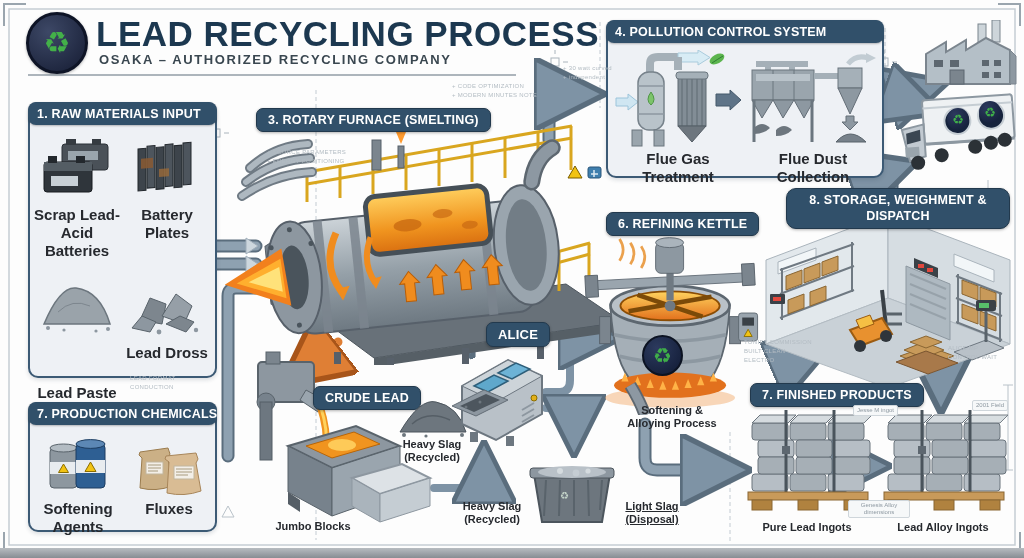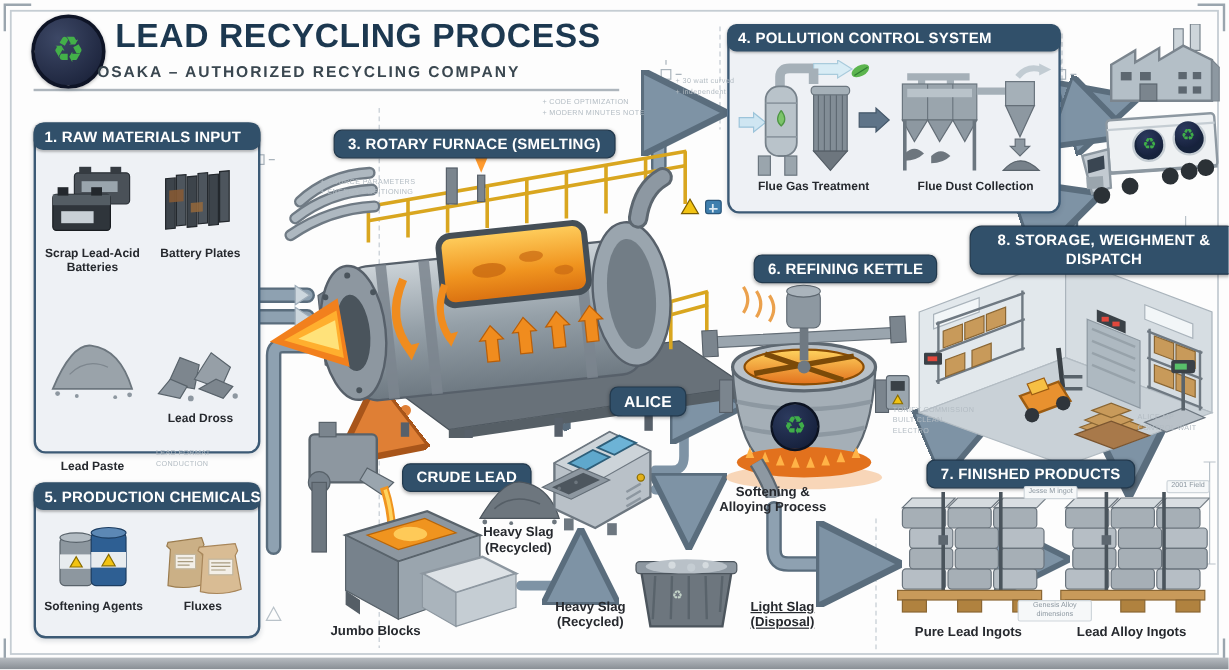--- a/index.html
+++ b/index.html
@@ -5,34 +5,34 @@
   html,body{margin:0;padding:0;background:#fff;}
   #canvas{position:relative;width:1024px;height:558px;background:#fdfdfd;overflow:hidden;
           font-family:"Liberation Sans",sans-serif;}
   .abs{position:absolute;}
   svg{display:block;}
   
   .logo{width:56px;height:56px;border-radius:50%;
         background:radial-gradient(circle at 35% 30%, #3d4866, #151c33);
         border:3px solid #0e1426;display:flex;align-items:center;justify-content:center;
         color:#43b049;font-size:30px;line-height:1;box-shadow:0 1px 3px rgba(0,0,0,.3);}
-  .title{font-size:28px;font-weight:800;color:#1c3850;letter-spacing:.5px;white-space:nowrap;}
+  .title{font-size:35px;font-weight:800;color:#1c3850;letter-spacing:.5px;white-space:nowrap;}
   .subtitle{font-size:13px;font-weight:600;color:#3a4750;letter-spacing:1.6px;white-space:nowrap;}
   .rule{height:2px;background:#6b7a86;opacity:.55;}
   
   .box{background:#eef1f5;border:2px solid #3c5a75;border-radius:10px;
        box-shadow:0 2px 4px rgba(20,40,60,.15);}
   .bar{position:absolute;top:-2px;left:-2px;right:-2px;background:#31506a;color:#fff;
        border-radius:8px;padding:5px 9px 4px;font-size:12.5px;font-weight:700;
        letter-spacing:.2px;white-space:nowrap;box-shadow:0 1px 2px rgba(0,0,0,.25);}
   .badge{background:#31506a;color:#fff;font-size:12.5px;font-weight:700;padding:4px 11px;
          border-radius:7px;border:1px solid #22394d;letter-spacing:.2px;white-space:nowrap;
-         box-shadow:0 1px 3px rgba(0,0,0,.3);margin-left:22px;}
+         box-shadow:0 1px 3px rgba(0,0,0,.3);}
   .badge.wrap{white-space:normal;text-align:center;border-radius:10px;line-height:1.25;}
-  .cap{font-size:10px;font-weight:700;color:#26292e;text-align:center;line-height:1.2;}
+  .cap{font-size:15px;font-weight:700;color:#26292e;text-align:center;line-height:1.2;}
   .cap.big{font-size:11px;}
   
   .recyc{border-radius:50%;background:radial-gradient(circle at 35% 30%, #2c3a5e, #101a33);
          display:flex;align-items:center;justify-content:center;color:#3fae49;}
   
   .ann{font-size:6px;color:#b3bcc3;letter-spacing:.3px;line-height:1.5;white-space:nowrap;}
   .tag{font-size:6px;color:#8d98a1;background:#f6f8f9;border:1px solid #cfd6db;
        border-radius:2px;padding:1px 3px;line-height:1.2;text-align:center;}
   .strip{background:linear-gradient(#b7bcc1,#878d93);}
 </style>
@@ -125,21 +125,21 @@
       <polygon points="568,178 575,166 582,178" fill="#f2c313" stroke="#7a5c00" stroke-width="1"></polygon>
       <rect x="588" y="167" width="13" height="11" rx="2" fill="#3f7fae" stroke="#2a567a"></rect>
       <path d="M591,174 h7 M594,170 v7" stroke="#dce9f2" stroke-width="1.5"></path>
     </g>
   </svg>
 
   <div class="abs logo" style="left:26px;top:12px;">
     <span>♻</span>
   </div>
   <div class="abs title" style="left:96px;top:14px;">LEAD RECYCLING PROCESS</div>
-  <div class="abs subtitle" style="left:81px;top:52px;">OSAKA – AUTHORIZED RECYCLING COMPANY</div>
+  <div class="abs subtitle" style="left:99px;top:52px;">OSAKA – AUTHORIZED RECYCLING COMPANY</div>
   <div class="abs rule" style="left:28px;top:74px;width:488px;"></div>
 
   <div class="abs box" style="left:28px;top:102px;width:185px;height:272px;">
     <div class="bar">1. RAW MATERIALS INPUT</div>
     <svg class="abs" style="left:8px;top:32px;" width="80" height="64" viewBox="0 0 80 64">
       <rect x="24" y="8" width="46" height="26" rx="3" fill="#4a5158" stroke="#2a3036"></rect>
       <rect x="28" y="3" width="10" height="6" fill="#353b41"></rect>
         <rect x="54" y="3" width="9" height="6" fill="#353b41"></rect>
       <rect x="30" y="15" width="30" height="9" fill="#9aa5ad"></rect>
       <rect x="6" y="26" width="48" height="30" rx="3" fill="#2f353b" stroke="#191d21"></rect>
@@ -176,21 +176,21 @@
       <polygon points="6,56 16,44 30,50 24,60" fill="#8d97a0" stroke="#59636b"></polygon>
       <polygon points="40,52 54,44 68,50 60,60" fill="#7d868e" stroke="#59636b"></polygon>
       <circle cx="33" cy="60" r="2.4" fill="#8d97a0"></circle>
         <circle cx="70" cy="58" r="2.2" fill="#8d97a0"></circle>
     </svg>
     <div class="abs cap" style="left:2px;top:240px;width:90px;margin-top:40px;">Lead Paste</div>
     <div class="abs cap" style="left:92px;top:240px;width:90px;">Lead Dross</div>
   </div>
 
   <div class="abs box" style="left:28px;top:402px;width:185px;height:126px;">
-    <div class="bar">5. PRODUCTION CHEMICALS</div>
+    <div class="bar">7. PRODUCTION CHEMICALS</div>
     <svg class="abs" style="left:10px;top:30px;" width="84" height="62" viewBox="0 0 84 62">
       <rect x="10" y="14" width="27" height="40" rx="4" fill="#8d979f" stroke="#59636b"></rect>
       <ellipse cx="23.5" cy="14" rx="13.5" ry="4" fill="#b3bcc3" stroke="#59636b"></ellipse>
       <rect x="10" y="28" width="27" height="12" fill="#e8ecef"></rect>
       <polygon points="23.5,30 28.5,38.5 18.5,38.5" fill="#f2c313" stroke="#8a6d00"></polygon>
       <rect x="36" y="10" width="29" height="44" rx="4" fill="#2e5f93" stroke="#1c3d61"></rect>
       <ellipse cx="50.5" cy="10" rx="14.5" ry="4.4" fill="#5c88b5" stroke="#1c3d61"></ellipse>
       <rect x="36" y="26" width="29" height="13" fill="#e8ecef"></rect>
       <polygon points="50.5,28 56,37.5 45,37.5" fill="#f2c313" stroke="#8a6d00"></polygon>
     </svg>
@@ -381,21 +381,21 @@
     <rect x="178" y="92" width="21" height="31" rx="3" fill="#9aa5ae" stroke="#5d6770"></rect>
     <rect x="182" y="97" width="13" height="9" fill="#3a4147"></rect>
     <polygon points="188.5,110 193,118 184,118" fill="#f2c313" stroke="#8a6d00"></polygon>
     <path d="M58,172 Q70,192 74,205" stroke="#5d6770" stroke-width="14" fill="none"></path>
     <path d="M58,172 Q70,192 74,205" stroke="#8d98a2" stroke-width="10" fill="none"></path>
   </svg>
   <div class="abs badge" style="left:606px;top:212px;">6. REFINING KETTLE</div>
   <div class="abs recyc" style="left:642px;top:335px;width:37px;height:37px;font-size:21px;border:2px solid #0c1322;">
     <span>♻</span>
   </div>
-  <div class="abs cap big" style="left:596px;top:404px;width:96px;text-align:center;">Softening &amp; Alloying Process</div>
+  <div class="abs cap big" style="left:624px;top:404px;width:96px;text-align:center;">Softening &amp; Alloying Process</div>
 
   <svg class="abs" style="left:244px;top:350px;" width="190" height="182" viewBox="0 0 190 182">
     <rect x="14" y="12" width="56" height="40" rx="4" fill="#8d97a0" stroke="#59636b" stroke-width="2"></rect>
     <rect x="22" y="2" width="14" height="12" fill="#7b858e" stroke="#59636b"></rect>
     <circle cx="22" cy="52" r="9" fill="#77828c" stroke="#59636b"></circle>
     <rect x="16" y="52" width="12" height="58" fill="#6d7780" stroke="#555e66"></rect>
     <polygon points="62,40 84,52 74,62 56,50" fill="#9aa5ae" stroke="#59636b"></polygon>
     <path d="M76,56 Q84,80 82,100" stroke="#f0941f" stroke-width="7" fill="none"></path>
     <path d="M77,58 Q84,80 82,98" stroke="#ffd35e" stroke-width="3" fill="none"></path>
     <polygon points="44,96 112,76 156,96 88,118" fill="#8d97a0" stroke="#59636b" stroke-width="2"></polygon>

